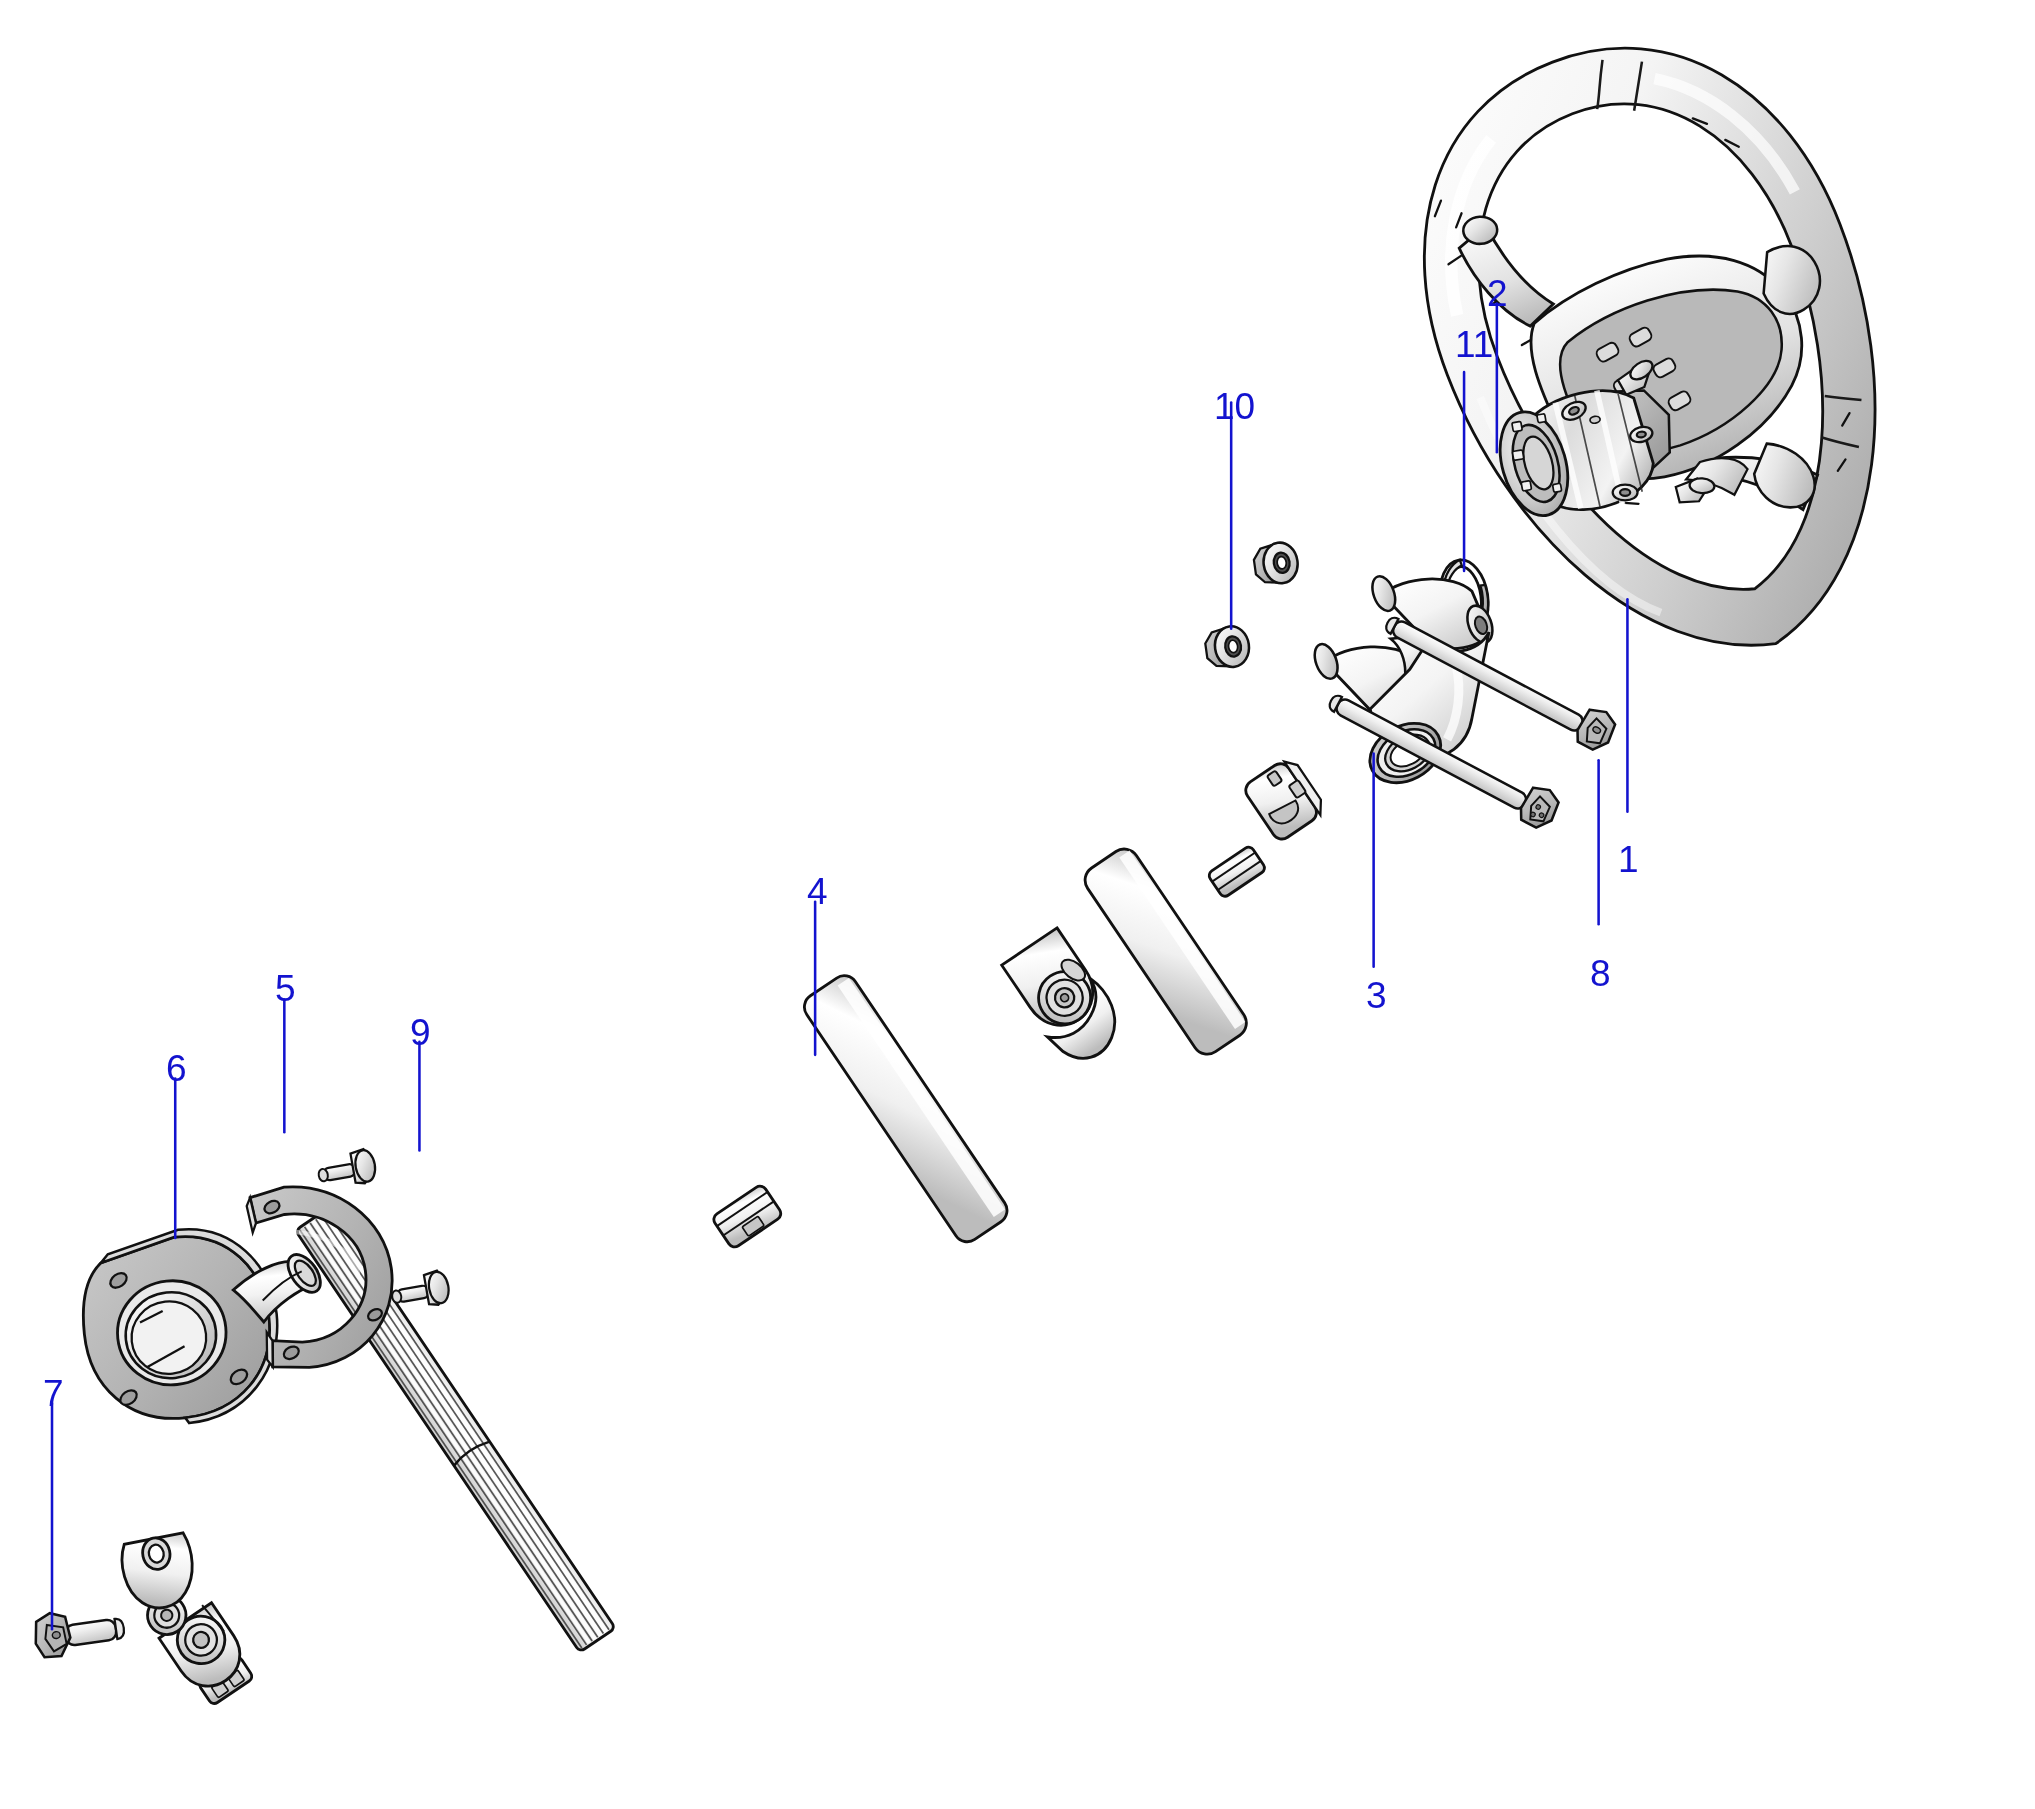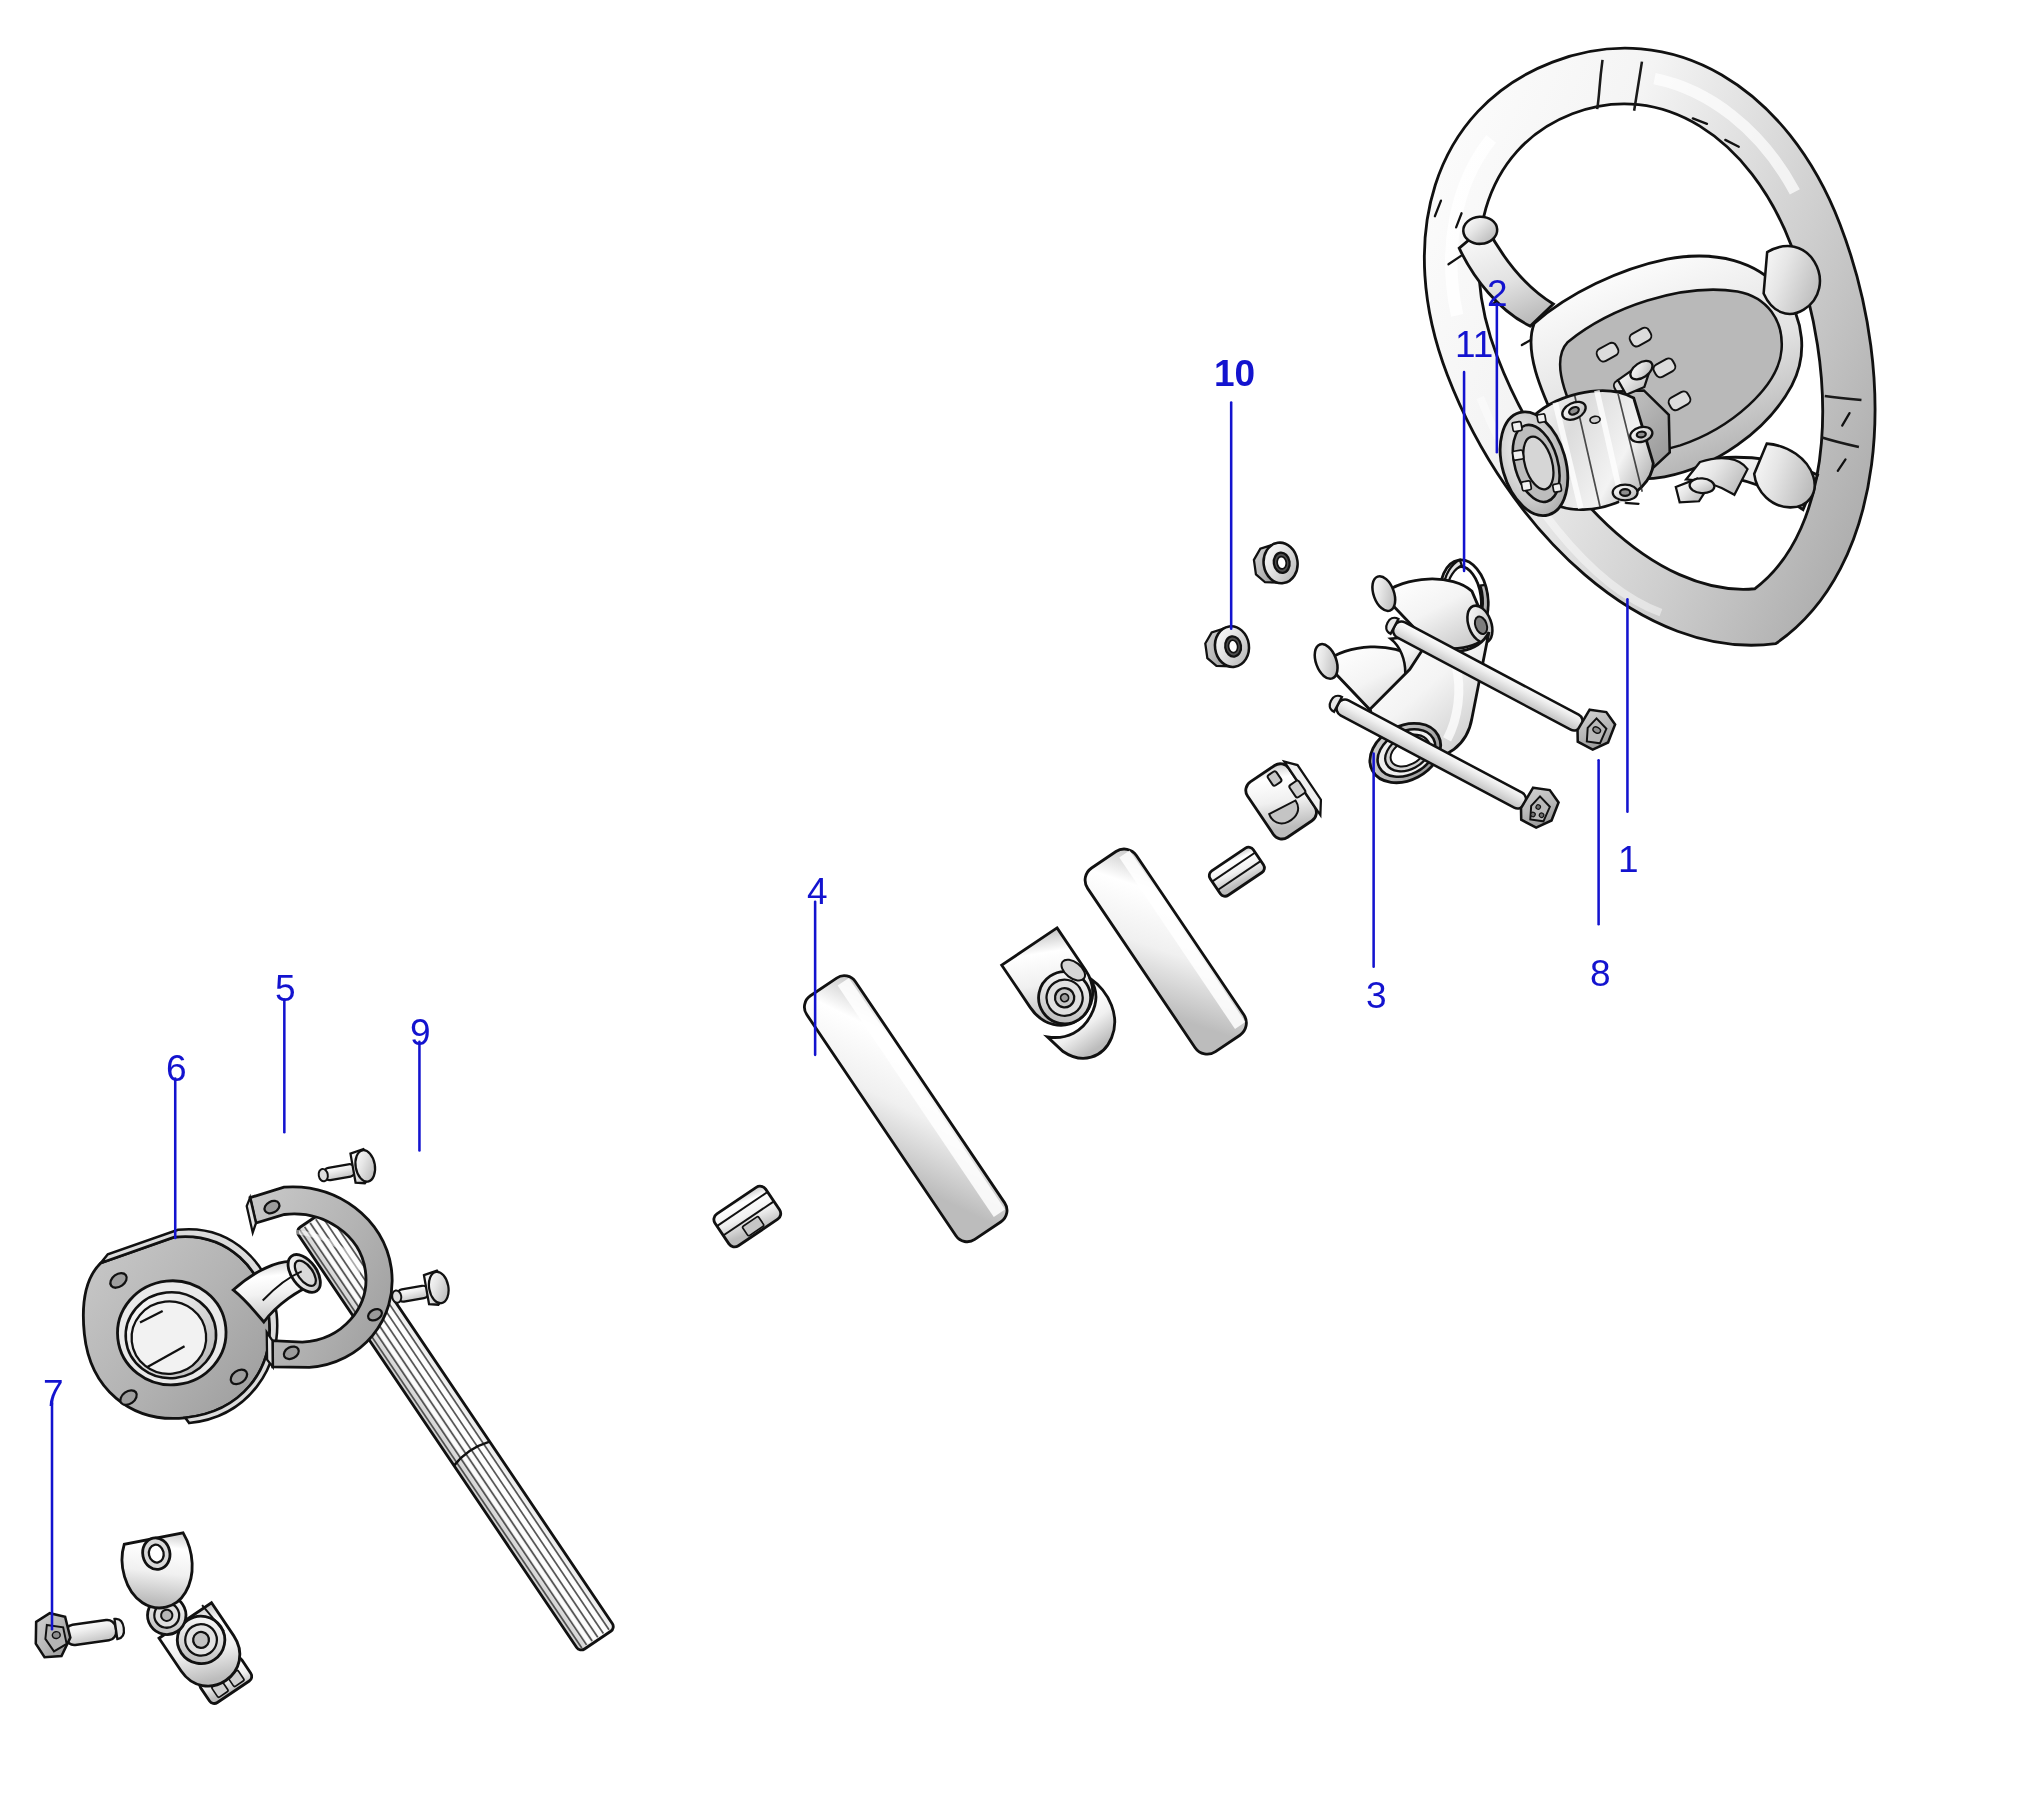--- a/index.html
+++ b/index.html
@@ -501,21 +501,21 @@
   <div id="callout-layer">
       <div class="callout-label" style="left: 1618px; top: 841px; color: rgb(19, 19, 207);">1</div>
       <div class="callout-label" style="left: 1487px; top: 275px; color: rgb(19, 19, 207);">2</div>
       <div class="callout-label" style="left: 1366px; top: 977px; color: rgb(19, 19, 207);">3</div>
       <div class="callout-label" style="left: 807px; top: 873px; color: rgb(19, 19, 207);">4</div>
       <div class="callout-label" style="left: 275px; top: 970px; color: rgb(19, 19, 207);">5</div>
       <div class="callout-label" style="left: 166px; top: 1050px; color: rgb(19, 19, 207);">6</div>
       <div class="callout-label" style="left: 43px; top: 1375px; color: rgb(19, 19, 207);">7</div>
       <div class="callout-label" style="left: 1590px; top: 955px; color: rgb(19, 19, 207);">8</div>
       <div class="callout-label" style="left: 410px; top: 1014px; color: rgb(19, 19, 207);">9</div>
-      <div class="callout-label" style="left: 1214px; top: 355px; color: rgb(19, 19, 207); font-weight: bold;">10</div>
+      <div class="callout-label" style="left: 1214px; top: 388px; color: rgb(19, 19, 207);">10</div>
       <div class="callout-label" style="left: 1455px; top: 326px; color: rgb(19, 19, 207);">11</div>
     </div>
 
   <div class="footer">
     
     
   </div>
 
 </div>
 

